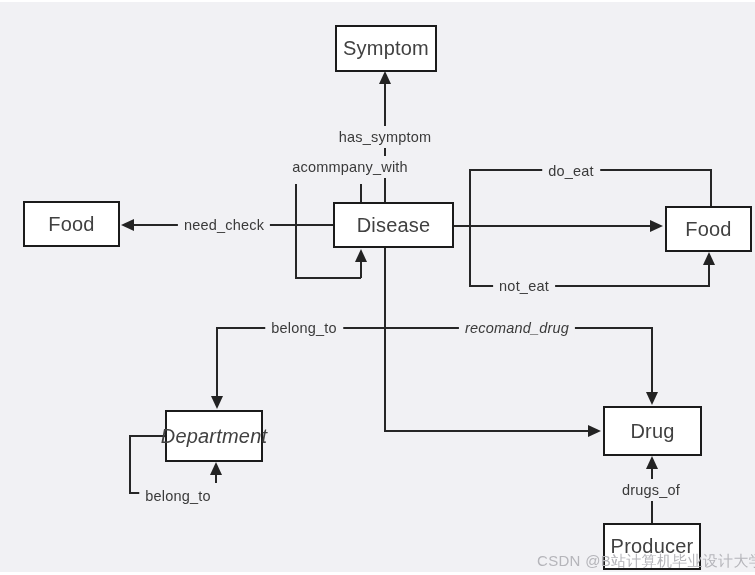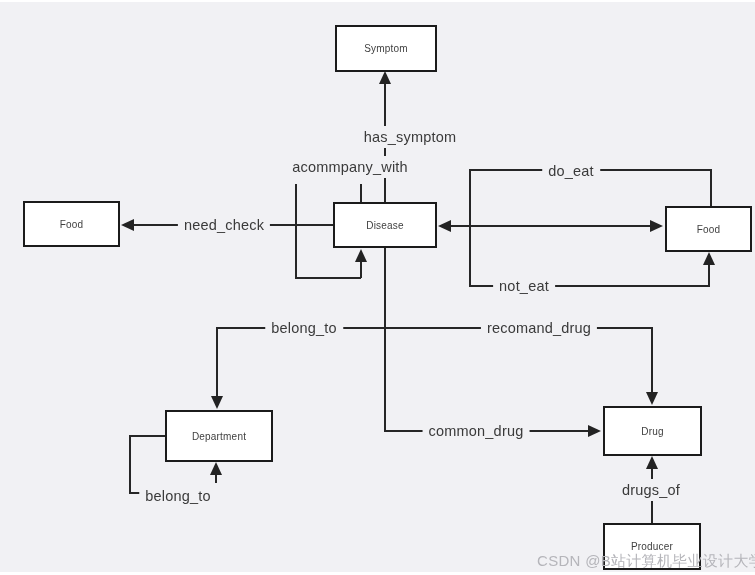--- a/index.html
+++ b/index.html
@@ -18,21 +18,21 @@
   .node{
     position:absolute;
     background:#ffffff;
     border:2.5px solid #1b1b1b;
     display:flex;align-items:center;justify-content:center;
     z-index:3;
     box-sizing:border-box;
   }
   .node span{
     color:#414141;
-    font-size:10px;
+    font-size:20px;
     letter-spacing:.2px;
     white-space:nowrap;
   }
   
   .lh,.lv{position:absolute;background:#262626;z-index:1;}
   .lh{height:2px;}
   .lv{width:2px;}
   
   .arr{position:absolute;width:0;height:0;z-index:2;}
   .arr-up{border-left:6px solid transparent;border-right:6px solid transparent;border-bottom:13px solid #232323;}
@@ -107,44 +107,43 @@
 
   <div class="lh" style="left:129px;top:435px;width:36px;"></div>
   <div class="lv" style="left:129px;top:435px;height:59px;"></div>
   <div class="lh" style="left:129px;top:492px;width:11px;"></div>
   <div class="lv" style="left:215px;top:474px;height:9px;"></div>
   <div class="arr arr-up" style="left:210px;top:462px;"></div>
 
   <div class="lv" style="left:651px;top:468px;height:55px;"></div>
   <div class="arr arr-up" style="left:646px;top:456px;"></div>
 
-  <div class="elabel" style="left:385px;top:137px;margin-left:25px;">has_symptom</div>
+  <div class="elabel" style="left:385px;top:137px;">has_symptom</div>
   <div class="elabel" style="left:330px;top:167px;margin-left:20px;">acommpany_with</div>
   <div class="elabel" style="left:224px;top:225px;">need_check</div>
   <div class="elabel" style="left:571px;top:171px;">do_eat</div>
   <div class="elabel" style="left:524px;top:286px;">not_eat</div>
   <div class="elabel" style="left:304px;top:328px;">belong_to</div>
-  <div class="elabel" style="left:539px;top:328px;">recomand_drug</div>
-  <div class="elabel" style="left:476px;top:431px;">common_drug</div>
+  <div class="elabel" style="left:517px;top:328px;font-style:italic;">recomand_drug</div>
   <div class="elabel" style="left:178px;top:496px;">belong_to</div>
   <div class="elabel" style="left:651px;top:490px;text-align:center;">drugs_of</div>
 
   <div class="node" style="left:335px;top:25px;width:102px;height:47px;">
     <span>Symptom</span>
   </div>
   <div class="node" style="left:23px;top:201px;width:97px;height:46px;">
     <span>Food</span>
   </div>
-  <div class="node" style="left:333px;top:202px;width:104px;height:46px;">
+  <div class="node" style="left:333px;top:202px;width:121px;height:46px;">
     <span>Disease</span>
   </div>
   <div class="node" style="left:665px;top:206px;width:87px;height:46px;">
     <span>Food</span>
   </div>
-  <div class="node" style="left:165px;top:410px;width:108px;height:52px;">
+  <div class="node" style="left:165px;top:410px;width:98px;height:52px;font-style:italic;">
     <span>Department</span>
   </div>
   <div class="node" style="left:603px;top:406px;width:99px;height:50px;">
     <span>Drug</span>
   </div>
   <div class="node" style="left:603px;top:523px;width:98px;height:47px;">
     <span>Producer</span>
   </div>
 
   <div class="watermark">CSDN @B站计算机毕业设计大学</div>

